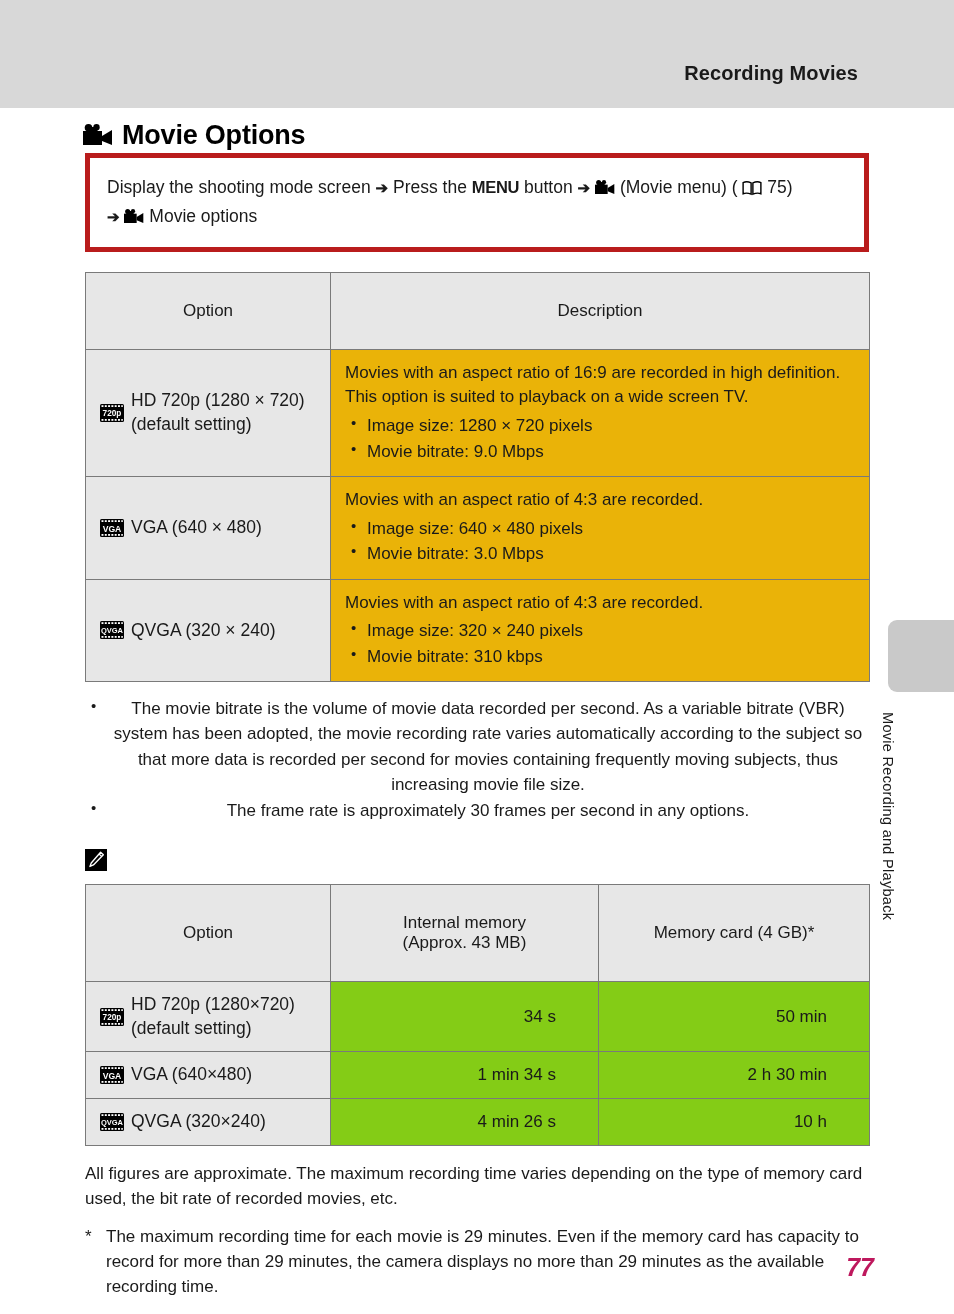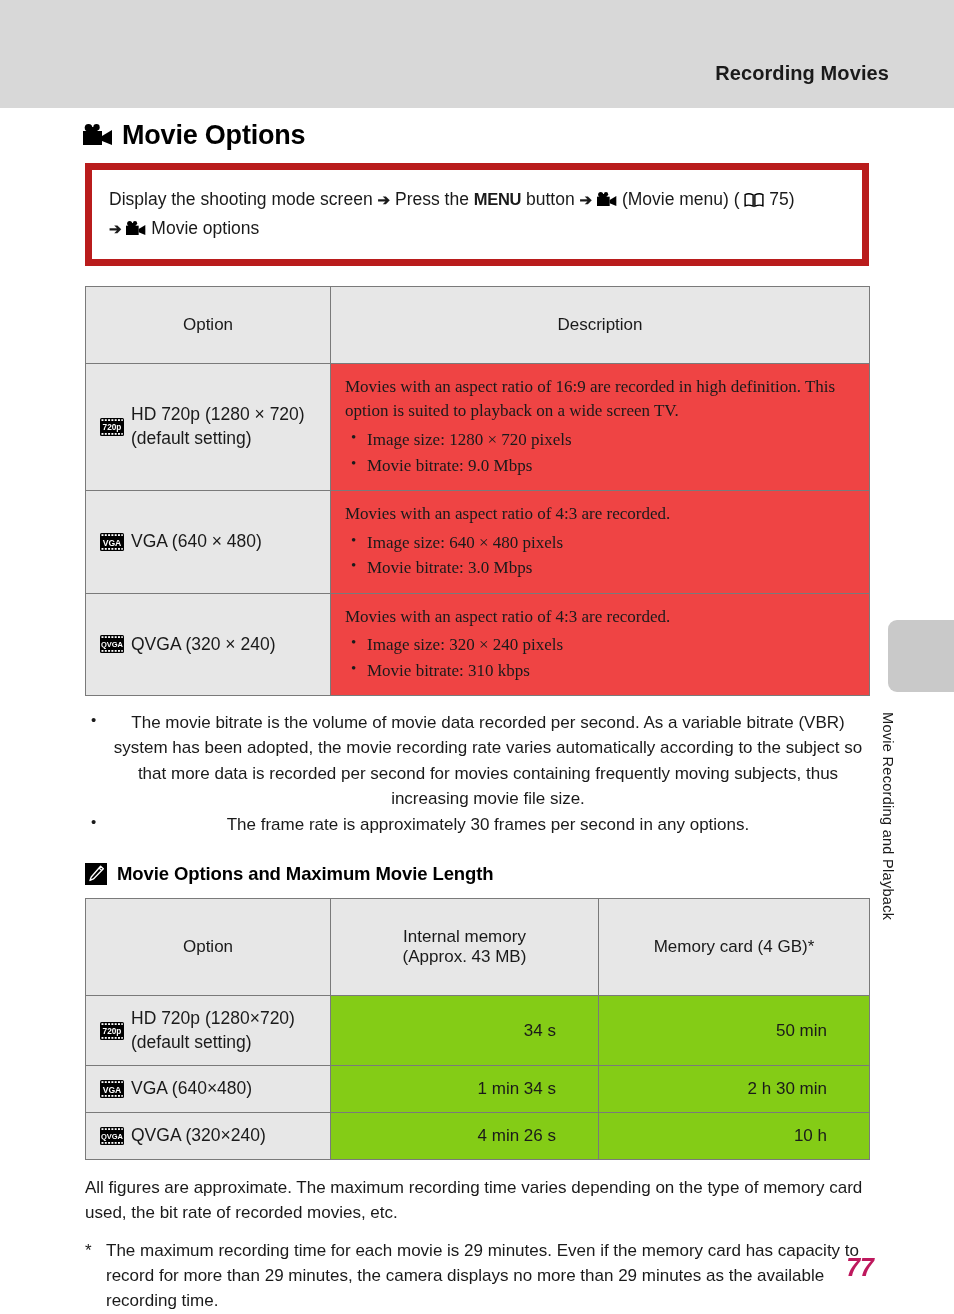--- a/index.html
+++ b/index.html
@@ -17,21 +17,21 @@
 
   
   .header-band {
     position: absolute;
     left: 0; top: 0;
     width: 954px; height: 108px;
     background: #d8d8d8;
   }
   .header-title {
     position: absolute;
-    right: 65px; top: 62px;
+    right: 96px; top: 62px;
     font-size: 20px;
     font-weight: 600;
     color: #1a1a1a;
     letter-spacing: 0.1px;
   }
 
   
   .side-tab {
     position: absolute;
     left: 888px; top: 620px;
@@ -72,22 +72,22 @@
     color: #000;
     letter-spacing: -0.2px;
   }
 
   
   .icn { display: inline-block; vertical-align: middle; line-height: 0; border-radius: 6px; }
   .icn svg { display: block; }
 
   
   .nav-box {
-    margin-top: 12px;
-    border: 7px solid #b91c1c;
+    margin-top: 2px;
+    border: 5px solid #b91c1c;
     padding: 15px 32px 16px 17px;
     font-size: 17.5px;
     line-height: 1.65;
     color: #1a1a1a;
   }
   .nav-box .menu-word {
     font-family: "Liberation Sans Narrow", "Liberation Sans", sans-serif;
     font-weight: bold;
     font-size: 16.5px;
     letter-spacing: -0.3px;
@@ -122,26 +122,25 @@
     color: #1a1a1a;
   }
   table.doc .optcell {
     background: #e7e7e7;
     font-size: 17.5px;
     padding: 11px 10px 11px 14px;
     line-height: 1.35;
     color: #1a1a1a;
   }
   table.doc .desccell {
-    background: #ef4444;
+    background: #eab308;
     font-size: 17px;
     padding: 11px 24px 12px 14px;
     line-height: 1.45;
     color: #1a1a1a;
-    font-family: Liberation Serif, serif;
   }
   table.doc .numcell {
     background: #84cc16;
     font-size: 17px;
     text-align: right;
     padding: 11px 42px 11px 10px;
     color: #1a1a1a;
   }
   .opt-line { display: flex; align-items: center; gap: 7px; }
 
@@ -419,21 +418,20 @@
   </div>
 
   <div class="callout-head">
     <span class="icn">
       <svg width="22" height="22" viewBox="0 0 24 24">
         <rect x="0" y="0" width="24" height="24" fill="#000"></rect>
         <path d="M17 3.5 L20 6.2 L9.2 17.4 L5.4 19 L6.8 15.2 Z" fill="none" stroke="#fff" stroke-width="1.5" stroke-linejoin="round"></path>
         <line x1="15.2" y1="5.4" x2="18.2" y2="8.1" stroke="#fff" stroke-width="1.3"></line>
       </svg>
     </span>
-    <span class="ch-text">Movie Options and Maximum Movie Length</span>
   </div>
 
   <table class="doc">
     <colgroup>
         <col style="width:245px">
         <col style="width:268px">
         <col style="width:271px">
       </colgroup>
     <tbody>
         <tr>

